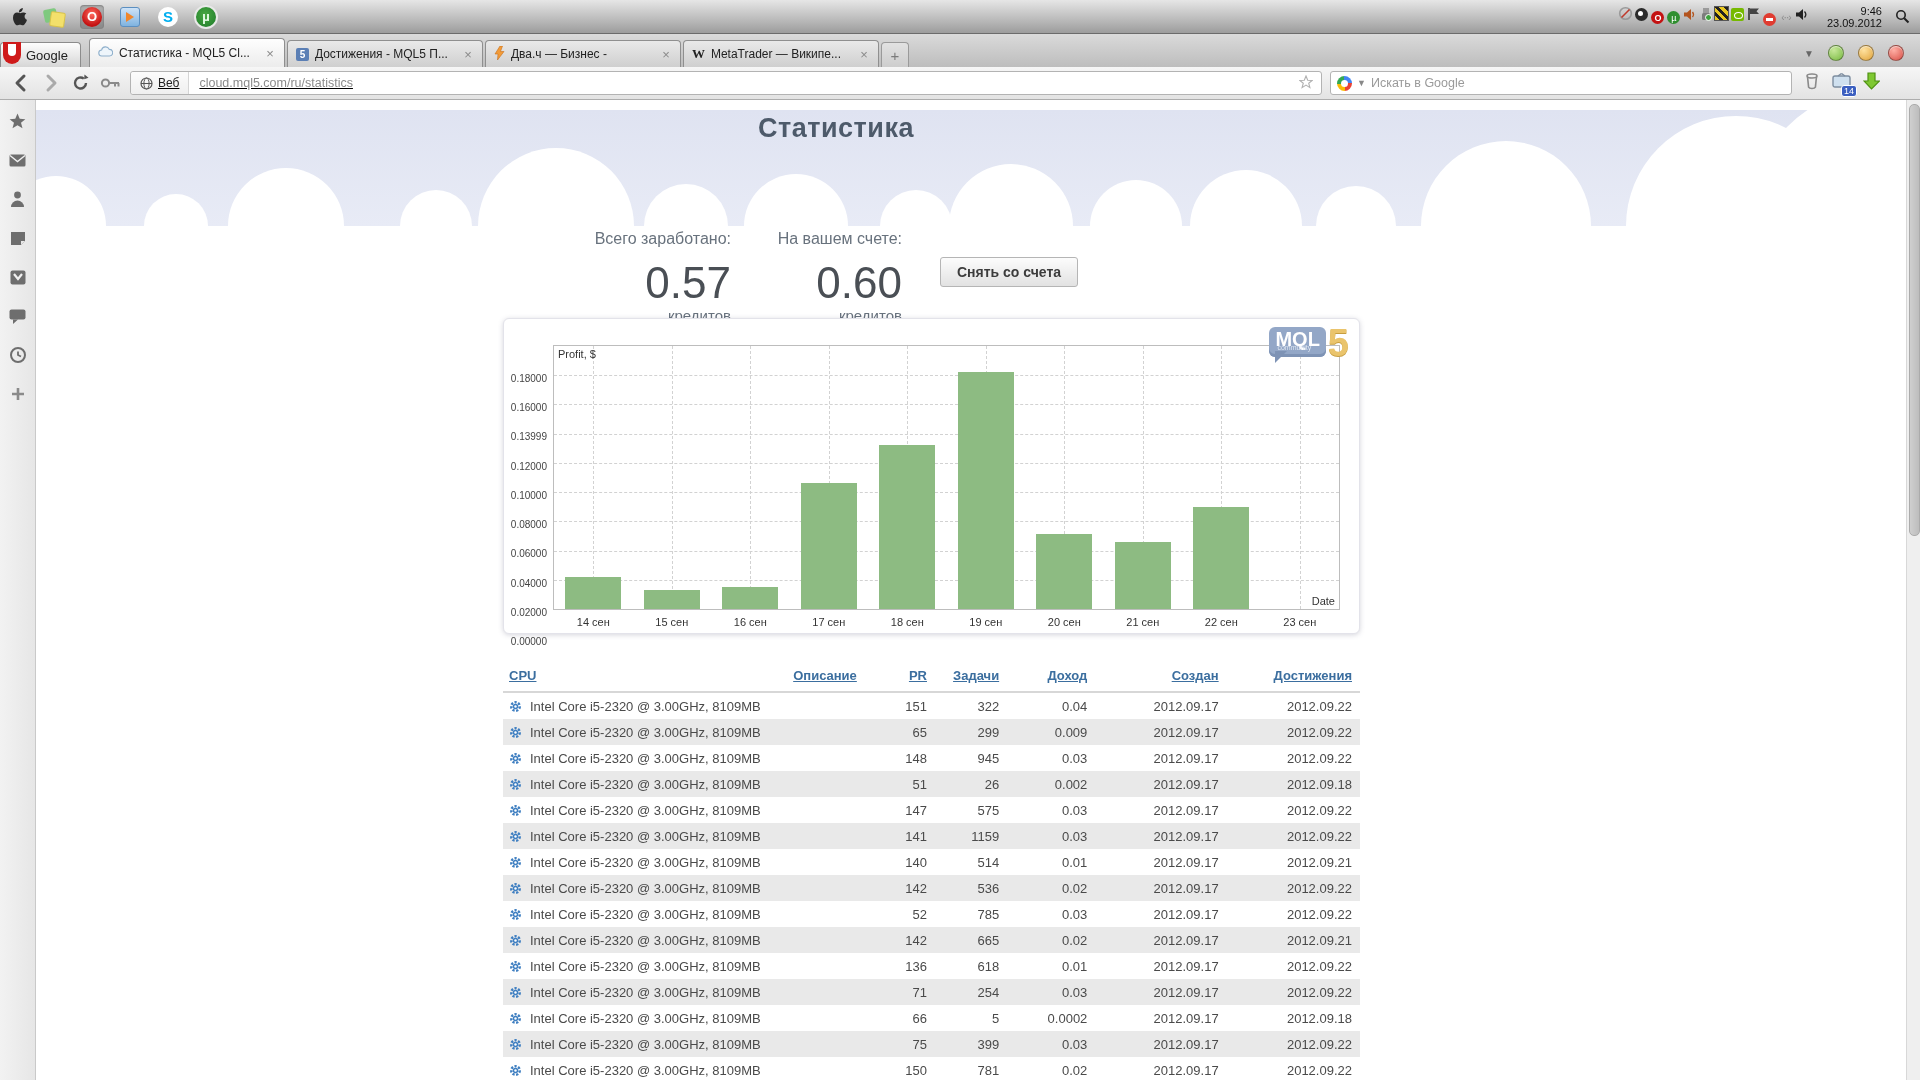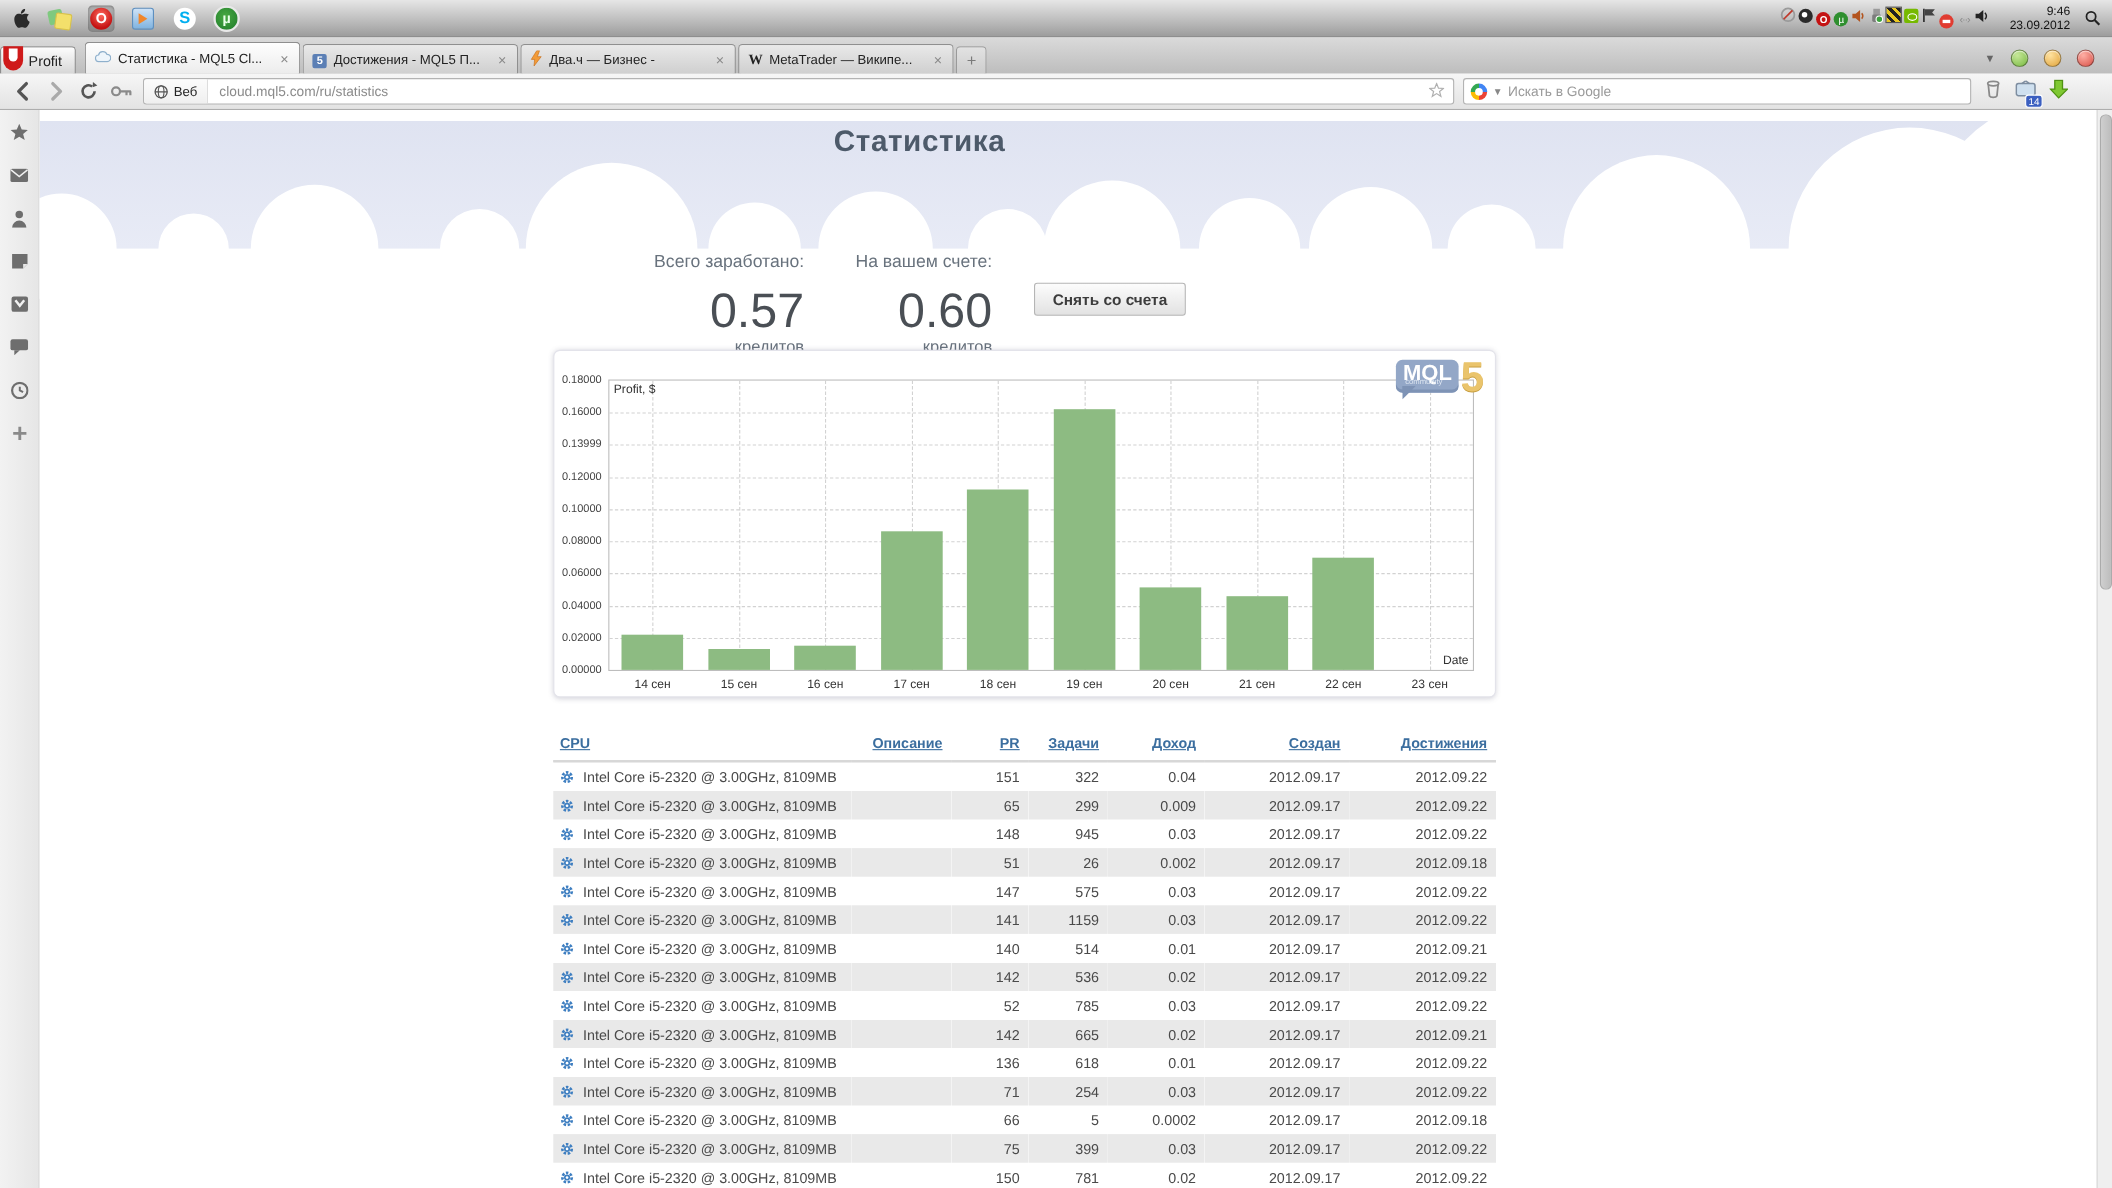--- a/index.html
+++ b/index.html
@@ -51,21 +51,21 @@
   .winbtn.g{background:radial-gradient(circle at 35% 30%,#c7e89a,#77b93f);}
   .winbtn.y{background:radial-gradient(circle at 35% 30%,#ffe2a0,#e0a33a);}
   .winbtn.r{background:radial-gradient(circle at 35% 30%,#ffb0a6,#d84f46);}
 
   
   .addrbar{position:absolute;left:0;top:67px;width:1920px;height:33px;
     background:linear-gradient(#f6f6f6,#e3e3e3);border-bottom:1px solid #adadad;
     display:flex;align-items:center;gap:8px;padding:0 10px;box-sizing:border-box;}
   .navic{width:22px;height:22px;display:flex;align-items:center;justify-content:center;}
   .field{background:#fff;border:1px solid #b3b3b3;border-radius:3px;height:22px;display:flex;align-items:center;}
-  .addr-field{flex:1;max-width:1190px;}
+  .addr-field{flex:1;max-width:1190px;text-decoration:underline;}
   .webbadge{display:flex;align-items:center;gap:5px;padding:0 9px;height:100%;
     border-right:1px solid #d5d5d5;font-size:12px;color:#222;background:linear-gradient(#fcfcfc,#efefef);border-radius:3px 0 0 3px;}
   .url{padding:0 10px;font-size:12.5px;color:#8b8b8b;flex:1;}
   .addr-star{padding:0 8px;color:#b5b5b5;font-size:14px;}
   .search-field{width:460px;}
   .gicon{width:15px;height:15px;border-radius:50%;margin-left:6px;
     background:conic-gradient(#4285f4 0 25%,#ea4335 0 50%,#fbbc05 0 75%,#34a853 0);position:relative;}
   .gicon:after{content:"";position:absolute;inset:4px;background:#fff;border-radius:50%;}
   .caret{color:#888;font-size:9px;padding:0 5px;}
   .placeholder{color:#9a9a9a;font-size:12.5px;}
@@ -97,21 +97,21 @@
     background:linear-gradient(#fcfcfc,#e2e2e2);border:1px solid #b5b5b5;border-radius:3px;
     font-size:14px;font-weight:bold;color:#3c3c3c;font-family:"Liberation Sans",sans-serif;}
 
   
   .chart-panel{position:absolute;left:467px;top:218px;width:857px;height:316px;background:#fff;
     border:1px solid #e3e3ea;border-radius:6px;box-shadow:0 1px 5px rgba(90,90,120,.25);box-sizing:border-box;}
   .plot{position:absolute;left:49px;top:26px;width:787px;height:265px;border:1px solid #bdbdbd;box-sizing:border-box;}
   .profit-lbl{position:absolute;left:4px;top:2px;font-size:11px;color:#333;z-index:3;}
   .date-lbl{position:absolute;right:4px;bottom:2px;font-size:11px;color:#333;z-index:3;}
   .ytick{position:absolute;right:100%;margin-right:7px;transform:translateY(-50%);
-    font-size:10px;color:#444;white-space:nowrap;}
+    font-size:10px;color:#444;white-space:nowrap;margin-top:32px;}
   .hgrid{position:absolute;left:0;width:100%;border-top:1px dashed #d2d2d2;}
   .vgrid{position:absolute;top:0;height:100%;border-left:1px dashed #d2d2d2;}
   .bar{position:absolute;bottom:0;transform:translateX(-50%);z-index:2;}
   .xlab{position:absolute;top:100%;margin-top:7px;transform:translateX(-50%);font-size:11px;color:#333;white-space:nowrap;}
   .mql5{position:absolute;right:10px;top:8px;display:flex;align-items:flex-start;z-index:4;}
   .mqlbubble{background:#93a7c7;border-radius:6px;padding:2px 6px 8px;position:relative;color:#fff;font-weight:bold;font-size:20px;line-height:20px;box-shadow:inset 0 -3px 0 #7e93b5;}
   .mqlbubble:after{content:"";position:absolute;left:6px;bottom:-6px;border:6px solid transparent;border-top-color:#7e93b5;border-left-color:#7e93b5;}
   .mqlcomm{position:absolute;left:8px;bottom:-1px;font-size:7px;font-weight:normal;color:#dfe7f2;}
   .mqlfive{color:#eac46c;font-size:38px;line-height:32px;font-weight:bold;margin-left:2px;text-shadow:0 1px 0 #c79e3f;}
 
@@ -222,21 +222,21 @@
       <svg class="mag" viewBox="0 0 15 15">
           <circle cx="6" cy="6" r="4.2" fill="none" stroke="#222" stroke-width="1.6"></circle>
           <line x1="9.2" y1="9.2" x2="13.5" y2="13.5" stroke="#222" stroke-width="2"></line>
         </svg>
     </div>
   </div>
 
   <div class="tabbar">
     <div class="opera-btn">
       <span class="opera-logo"></span>
-      <span>Profit</span>
+      <span>Google</span>
     </div>
     <div id="tab-strip" style="display:flex;align-items:flex-end;">
         <div class="tab active">
           <span class="favicon"><svg width="15" height="11" viewBox="0 0 15 11">
               <path d="M4 10 a3 3 0 0 1 -.4-6 a4 4 0 0 1 7.6-.6 a2.8 2.8 0 0 1 .3 6.6 Z" fill="#eef5fb" stroke="#8fb0cc" stroke-width="1.1"></path>
             </svg></span>
           <span class="tab-title">Статистика - MQL5 Cl...</span>
           <span class="tab-close">×</span>
         </div>
         <div class="tab">

